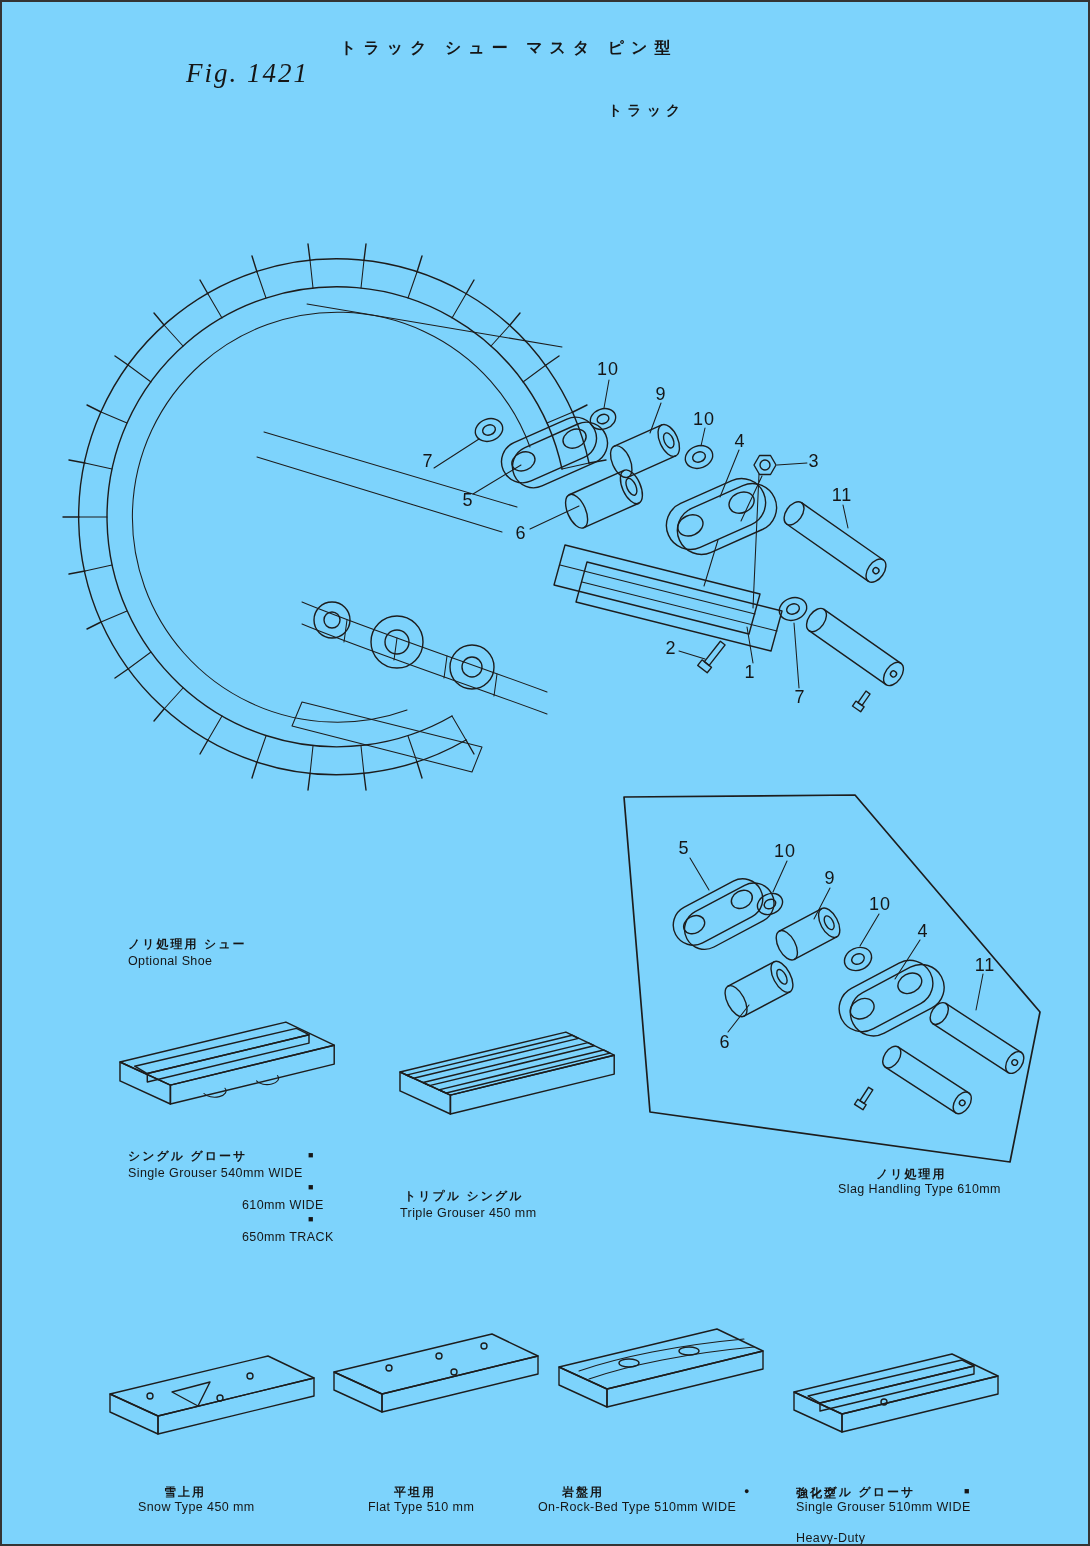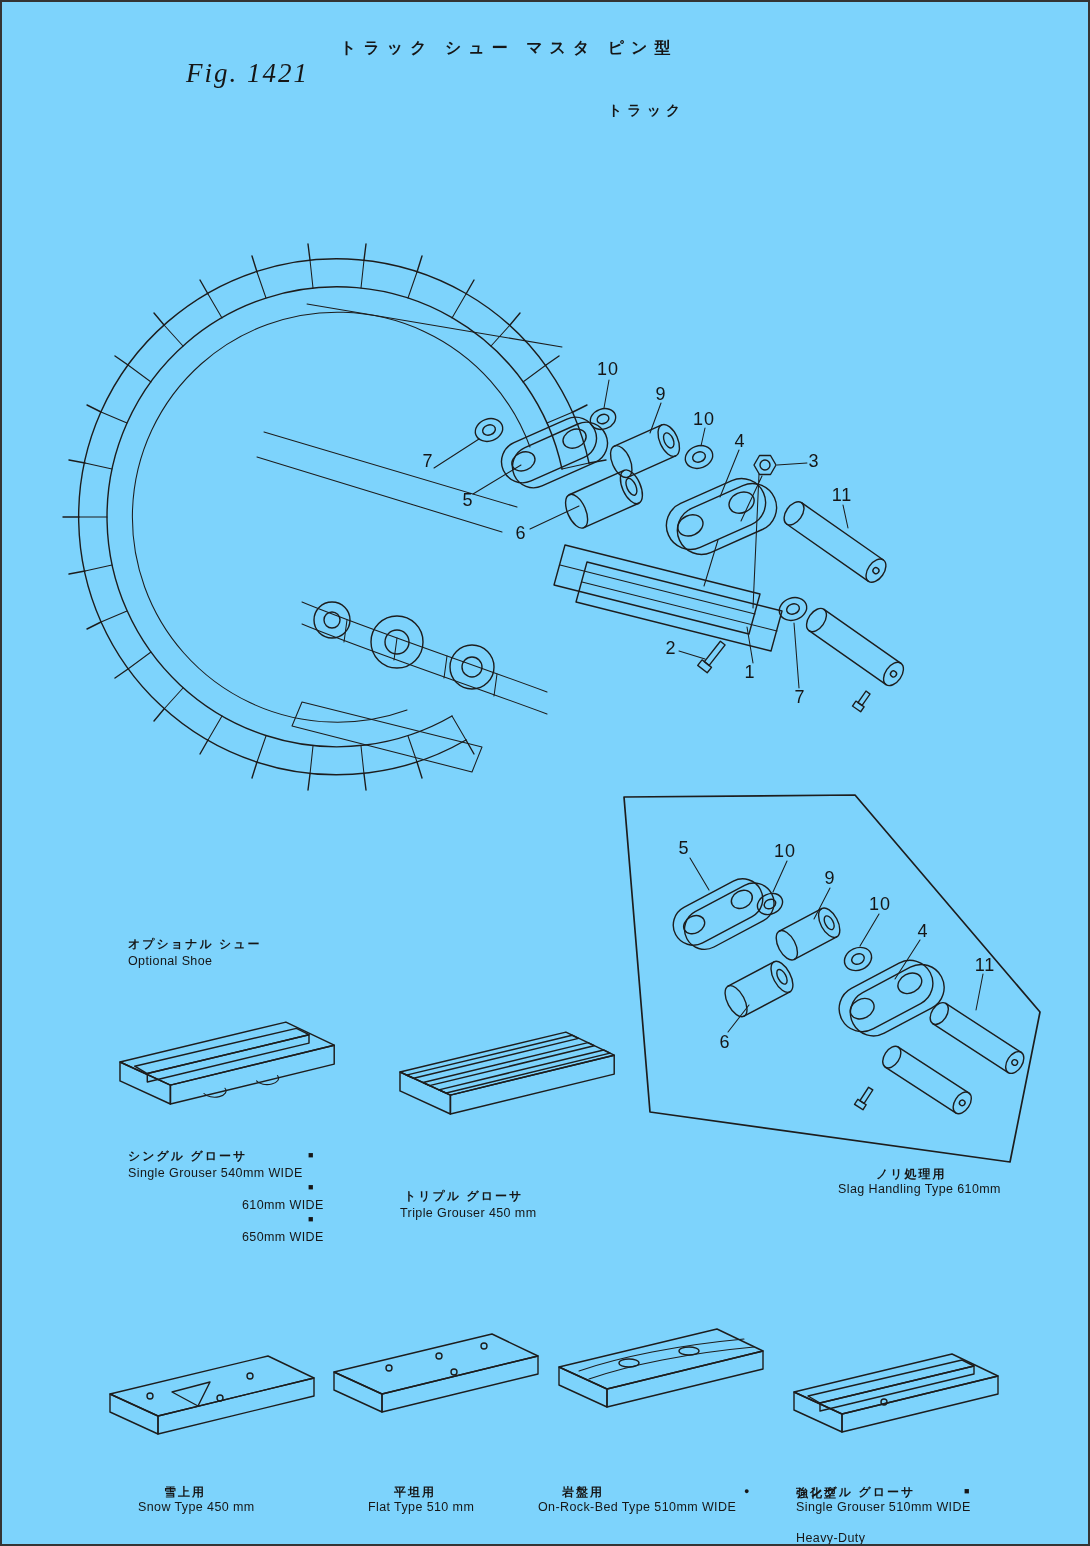--- a/index.html
+++ b/index.html
@@ -266,35 +266,35 @@
   <span class="co" style="left:798px;top:695px">7</span>
 
   <span class="co" style="left:682px;top:846px">5</span>
   <span class="co" style="left:783px;top:849px">10</span>
   <span class="co" style="left:828px;top:876px">9</span>
   <span class="co" style="left:878px;top:902px">10</span>
   <span class="co" style="left:921px;top:929px">4</span>
   <span class="co" style="left:983px;top:963px">11</span>
   <span class="co" style="left:723px;top:1040px">6</span>
 
-  <div class="abs jp" style="left:126px;top:934px">オプショナル シュー</div>
+  <div class="abs jp" style="left:126px;top:934px">ノリ処理用 シュー</div>
   <div class="abs en" style="left:126px;top:952px">Optional Shoe</div>
 
   <div class="abs jp" style="left:126px;top:1146px">シングル グローサ</div>
   <span class="abs mk" style="left:306px;top:1148px">■</span>
   <div class="abs en" style="left:126px;top:1164px">
     <span>Single Grouser</span>
     <span style="margin-left:0">540mm WIDE</span>
   </div>
   <span class="abs mk" style="left:306px;top:1180px">■</span>
   <div class="abs en" style="left:240px;top:1196px">610mm WIDE</div>
   <span class="abs mk" style="left:306px;top:1212px">■</span>
-  <div class="abs en" style="left:240px;top:1228px">650mm WIDE</div>
-
-  <div class="abs jp" style="left:402px;top:1186px">トリプル グローサ</div>
+  <div class="abs en" style="left:240px;top:1228px">650mm TRACK</div>
+
+  <div class="abs jp" style="left:402px;top:1186px">トリプル シングル</div>
   <div class="abs en" style="left:398px;top:1204px">Triple Grouser 450 mm</div>
 
   <div class="abs jp" style="left:874px;top:1164px">ノリ処理用</div>
   <div class="abs en" style="left:836px;top:1180px">Slag Handling Type 610mm</div>
 
   <div class="abs jp" style="left:162px;top:1482px">雪上用</div>
   <div class="abs en" style="left:136px;top:1498px">Snow Type 450 mm</div>
 
   <div class="abs jp" style="left:392px;top:1482px">平坦用</div>
   <div class="abs en" style="left:366px;top:1498px">Flat Type 510 mm</div>

